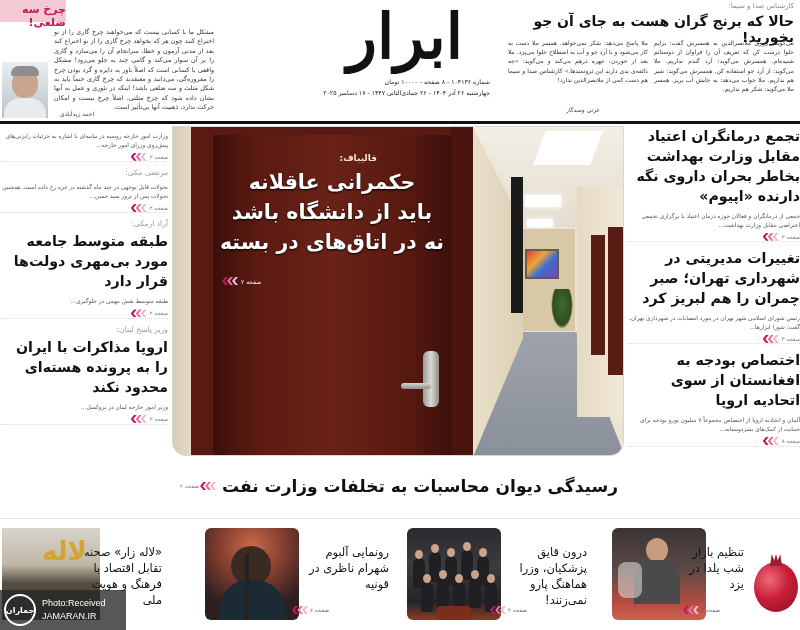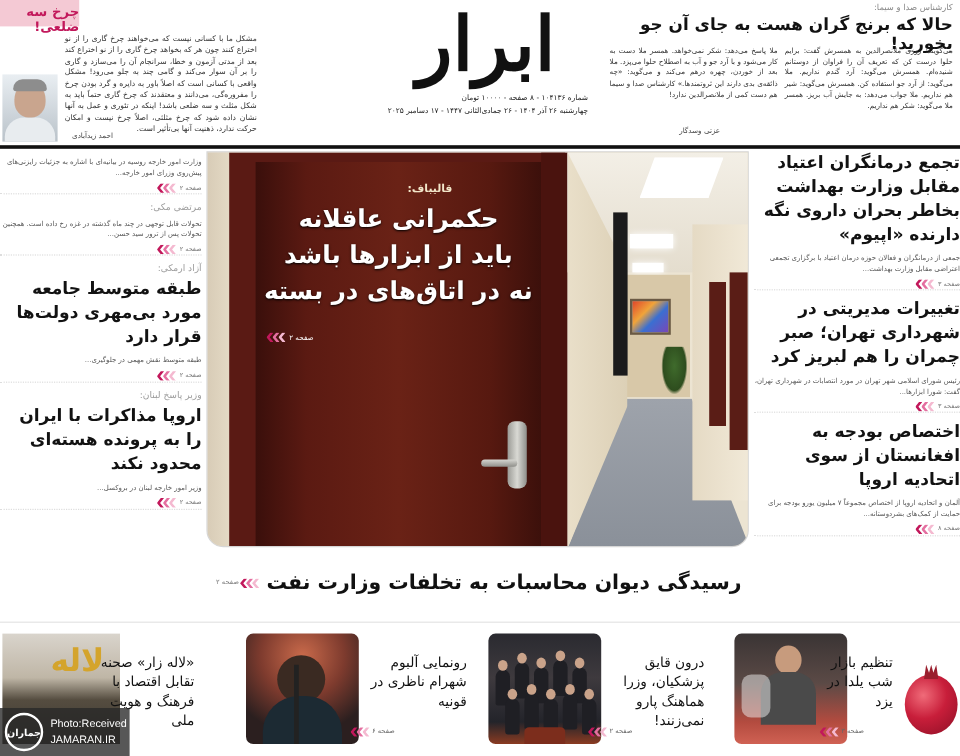--- a/index.html
+++ b/index.html
@@ -83,21 +83,21 @@
   
   .teaser { top: 524px; height: 100px; }
   .teaser .thumb { position: absolute; top: 4px; width: 94px; height: 92px; border-radius: 6px; overflow: hidden; }
   .teaser .t-title { position: absolute; top: 20px; font-size: 11.4px; font-weight: normal; line-height: 16px; color: #111; direction: rtl; text-align: right; }
   .teaser .t-ref { position: absolute; top: 82px; display: flex; gap: 2px; align-items: center; font-size: 5.6px; color: #666; direction: rtl; }
 
   .t1 { left: 0; width: 196px; }
   .t1 .thumb { left: 2px; width: 98px; background: linear-gradient(180deg,#d9d4cc 0%,#bfb6a6 40%,#554d40 60%,#3a352e 100%); border-radius: 0; }
   .lale-sign { position: absolute; left: 40px; top: 8px; font-size: 26px; font-weight: bold; color: #d4a42c; direction: rtl; }
   .t1 .t-title { right: 34px; width: 80px; }
-  .watermark { position: absolute; left: 0; top: 590px; width: 108px; height: 40px; background: rgba(40,40,40,0.78); display: flex; align-items: center; gap: 6px; padding-left: 4px; }
+  .watermark { position: absolute; left: 0; top: 590px; width: 126px; height: 40px; background: rgba(40,40,40,0.78); display: flex; align-items: center; gap: 6px; padding-left: 4px; }
   .wm-logo { width: 32px; height: 32px; border-radius: 50%; border: 2px solid #fff; display: flex; align-items: center; justify-content: center; color: #fff; font-size: 8px; font-weight: bold; direction: rtl; }
   .wm-text { color: #fff; font-size: 9px; line-height: 13px; font-family: "Liberation Sans", sans-serif; }
 
   .t2 { left: 203px; width: 196px; }
   .t2 .thumb { left: 2px; background: radial-gradient(circle at 50% 20%,#c96a4b 0%,#7e3b2e 40%,#2b1f1f 75%); }
   .t2 .t-title { right: 10px; width: 86px; }
 
   .t3 { left: 405px; width: 196px; }
   .t3 .thumb { left: 2px; background: linear-gradient(180deg,#2a2a30 0%,#3e3a3e 40%,#23242a 80%,#8a3b22 100%); }
   .t3 .t-title { right: 14px; width: 80px; }
@@ -214,21 +214,21 @@
     <div class="side-wall"></div>
     <div class="wall-frame"></div>
     <div class="right-wall"></div>
     <div class="door-small" style="left:118px;top:108px;width:14px;height:120px;"></div>
     <div class="door-small" style="left:135px;top:100px;width:16px;height:148px;"></div>
   </div>
 
   <div class="hero-text">
     <div class="hero-kicker">قالیباف:</div>
     <div class="hero-headline">حکمرانی عاقلانه</div>
-    <div class="hero-headline" style="margin-top:0;">باید از ابزارها باشد</div>
+    <div class="hero-headline" style="margin-top:0;">باید از دانشگاه باشد</div>
     <div class="hero-headline" style="margin-top:0;">نه در اتاق‌های در بسته</div>
   </div>
   <div class="hero-ref">
     <span>صفحه ۲</span>
     <span class="chev">
         <i></i>
         <i></i>
         <i></i>
       </span>
   </div>

